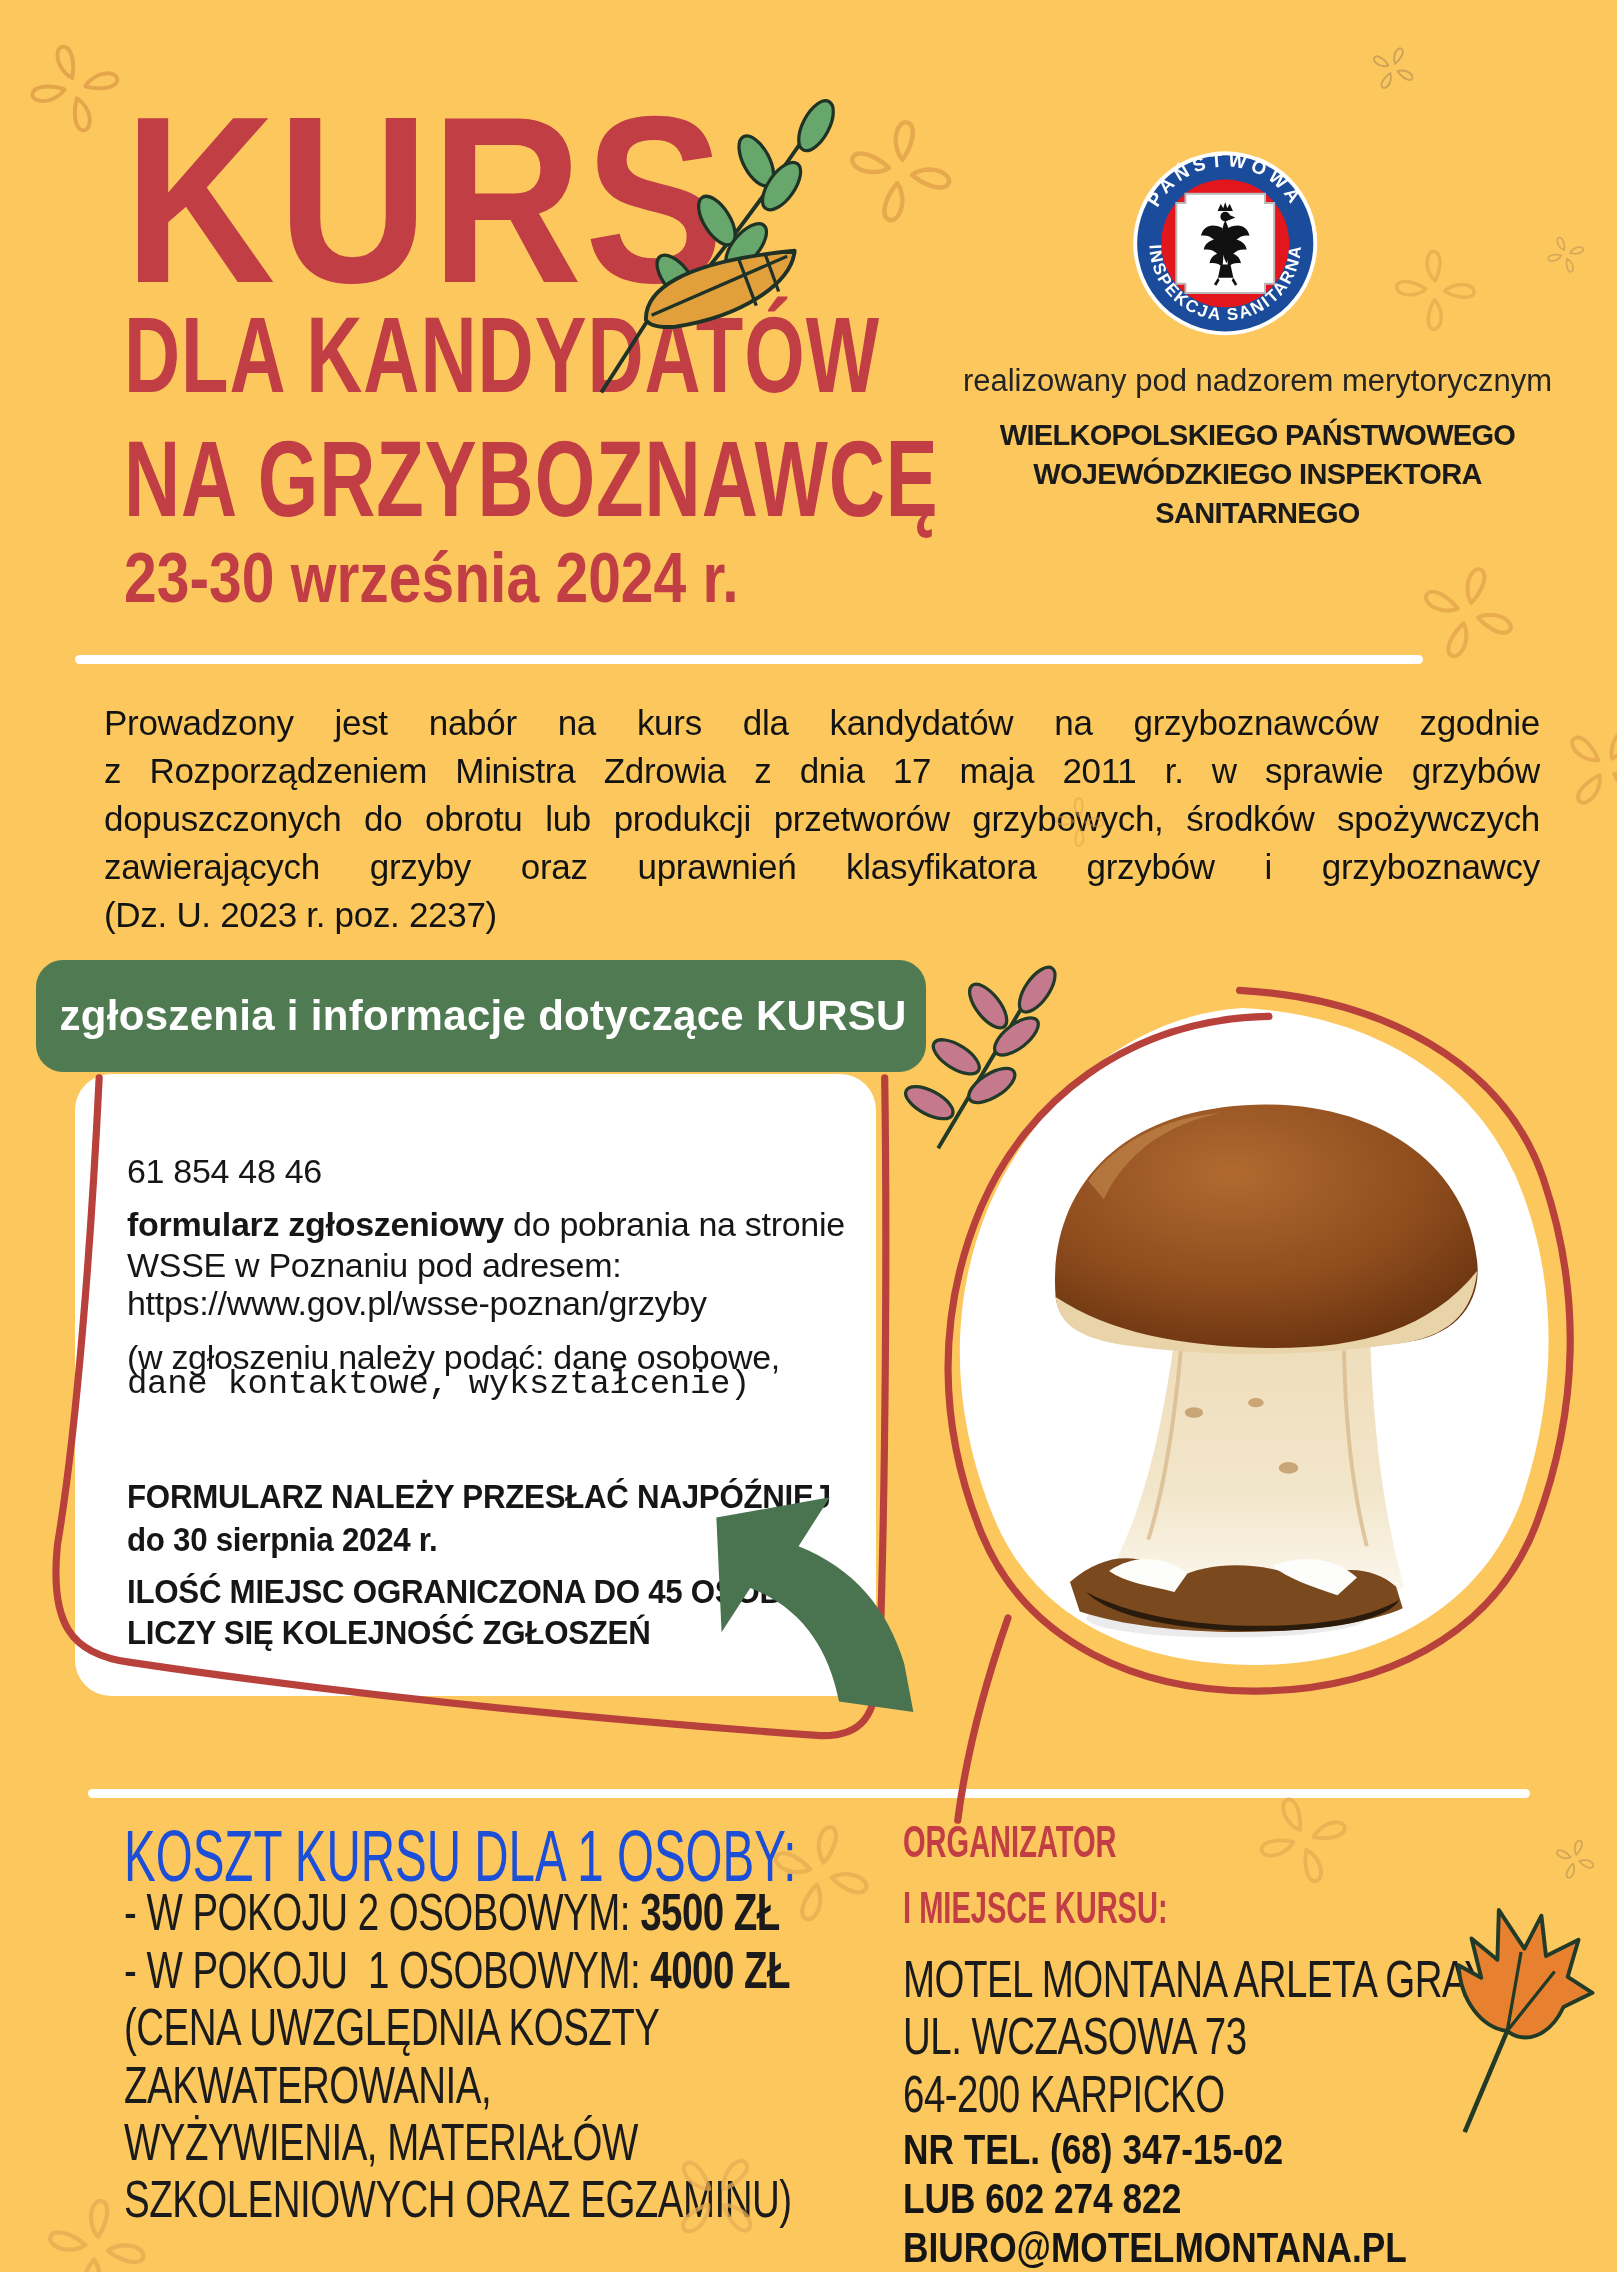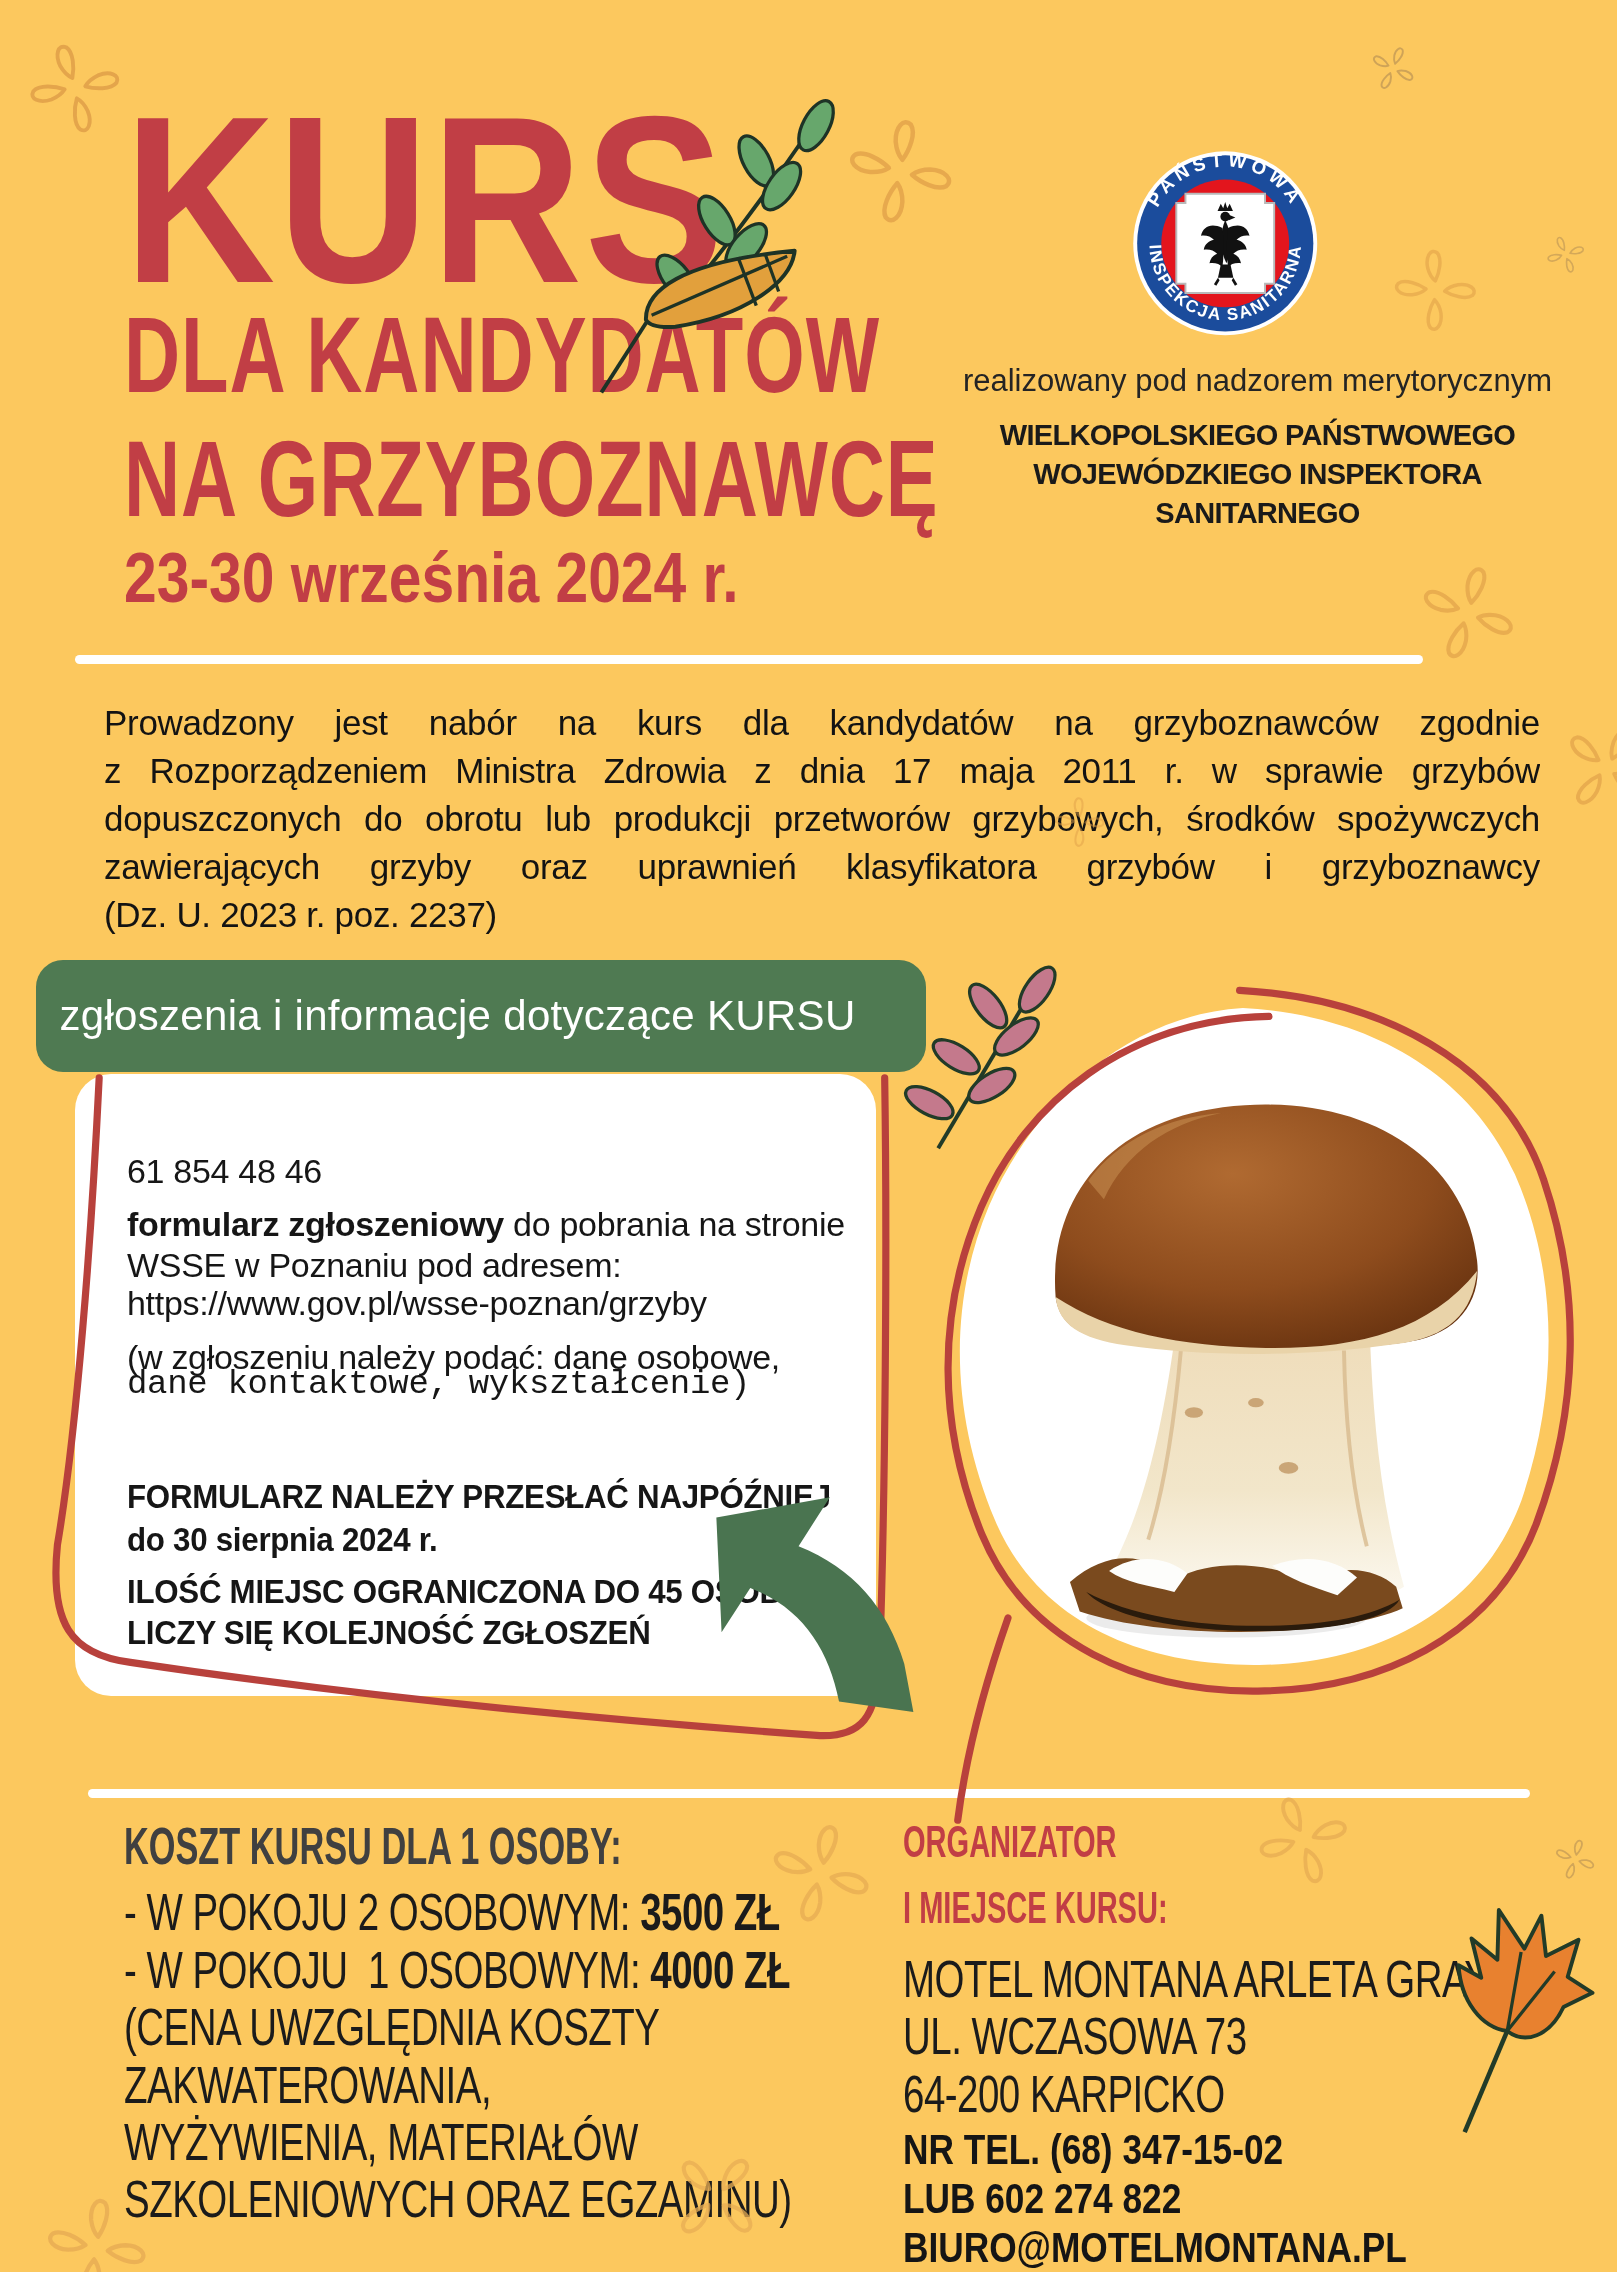--- a/index.html
+++ b/index.html
@@ -31,36 +31,36 @@
   .hr2{left:88px; top:1789px; width:1442px;}
   
   .paragraph{left:104px; top:699px; width:1436px; font-size:35px; line-height:48px;
         color:#131313; letter-spacing:-0.3px;}
   .par-line{text-align:justify; text-align-last:justify; height:48px; overflow:hidden;}
   .par-line.last{text-align-last:left;}
   
   .banner{left:36px; top:960px; width:890px; height:112px; background:#4F7A52;
         border-radius:27px; display:flex; align-items:center; padding-left:23.5px;
         box-sizing:border-box;}
-  .banner-label{font-size:42px; font-weight:400; color:#FFFFFF; letter-spacing:0.3px; white-space:pre;}
+  .banner-label{font-size:42px; font-weight:700; color:#FFFFFF; letter-spacing:0.3px; white-space:pre;}
   .card{left:75px; top:1074px; width:801px; height:622px; background:#FFFFFF;
         border-radius:36px;}
   .card .line{position:absolute; left:52px; white-space:pre; font-size:34px; color:#161616; letter-spacing:-0.3px;}
   .l-email{top:29px;}  .l-phone{top:78px;}
   .l-form1{top:131px;} .l-form2{top:172px;} .l-url{top:210px;}
   .l-note1{top:264px;} .l-note2{top:291px;font-family:Liberation Mono, monospace;}
   .bold{font-weight:700;}
   .l-dead1,.l-dead2{font-weight:700; font-size:31px; color:#C2403E;}
   .l-dead1{top:403px;} .l-dead2{top:446px;}
   .l-lim1,.l-lim2{font-weight:700; font-size:31px; color:#151515;}
   .l-lim1{top:498px;} .l-lim2{top:539px;}
   .card .cx{transform:scaleX(.92);}
   
   .col-line{position:absolute; white-space:pre; line-height:1;}
-  .txt-head{font-size:52px; font-weight:700; color:#404040;}
+  .txt-head{font-size:72px; font-weight:400; color:#1d4ed8;}
   .txt-head .cx{transform:scaleX(.66); letter-spacing:0px;}
   .txt-head-red{font-size:44px; font-weight:700; color:#C13E45;}
   .txt-head-red .cx{transform:scaleX(.66);}
   .txt-reg{font-size:52px; color:#1b1b1b;}
   .txt-reg .cx{transform:scaleX(.74); letter-spacing:-0.7px;}
   .txt-contact{font-size:43px; font-weight:700; color:#151515;}
   .txt-contact .cx{transform:scaleX(.82);}
   svg{display:block;}
   .overlay{left:0; top:0; pointer-events:none;}
 </style>

